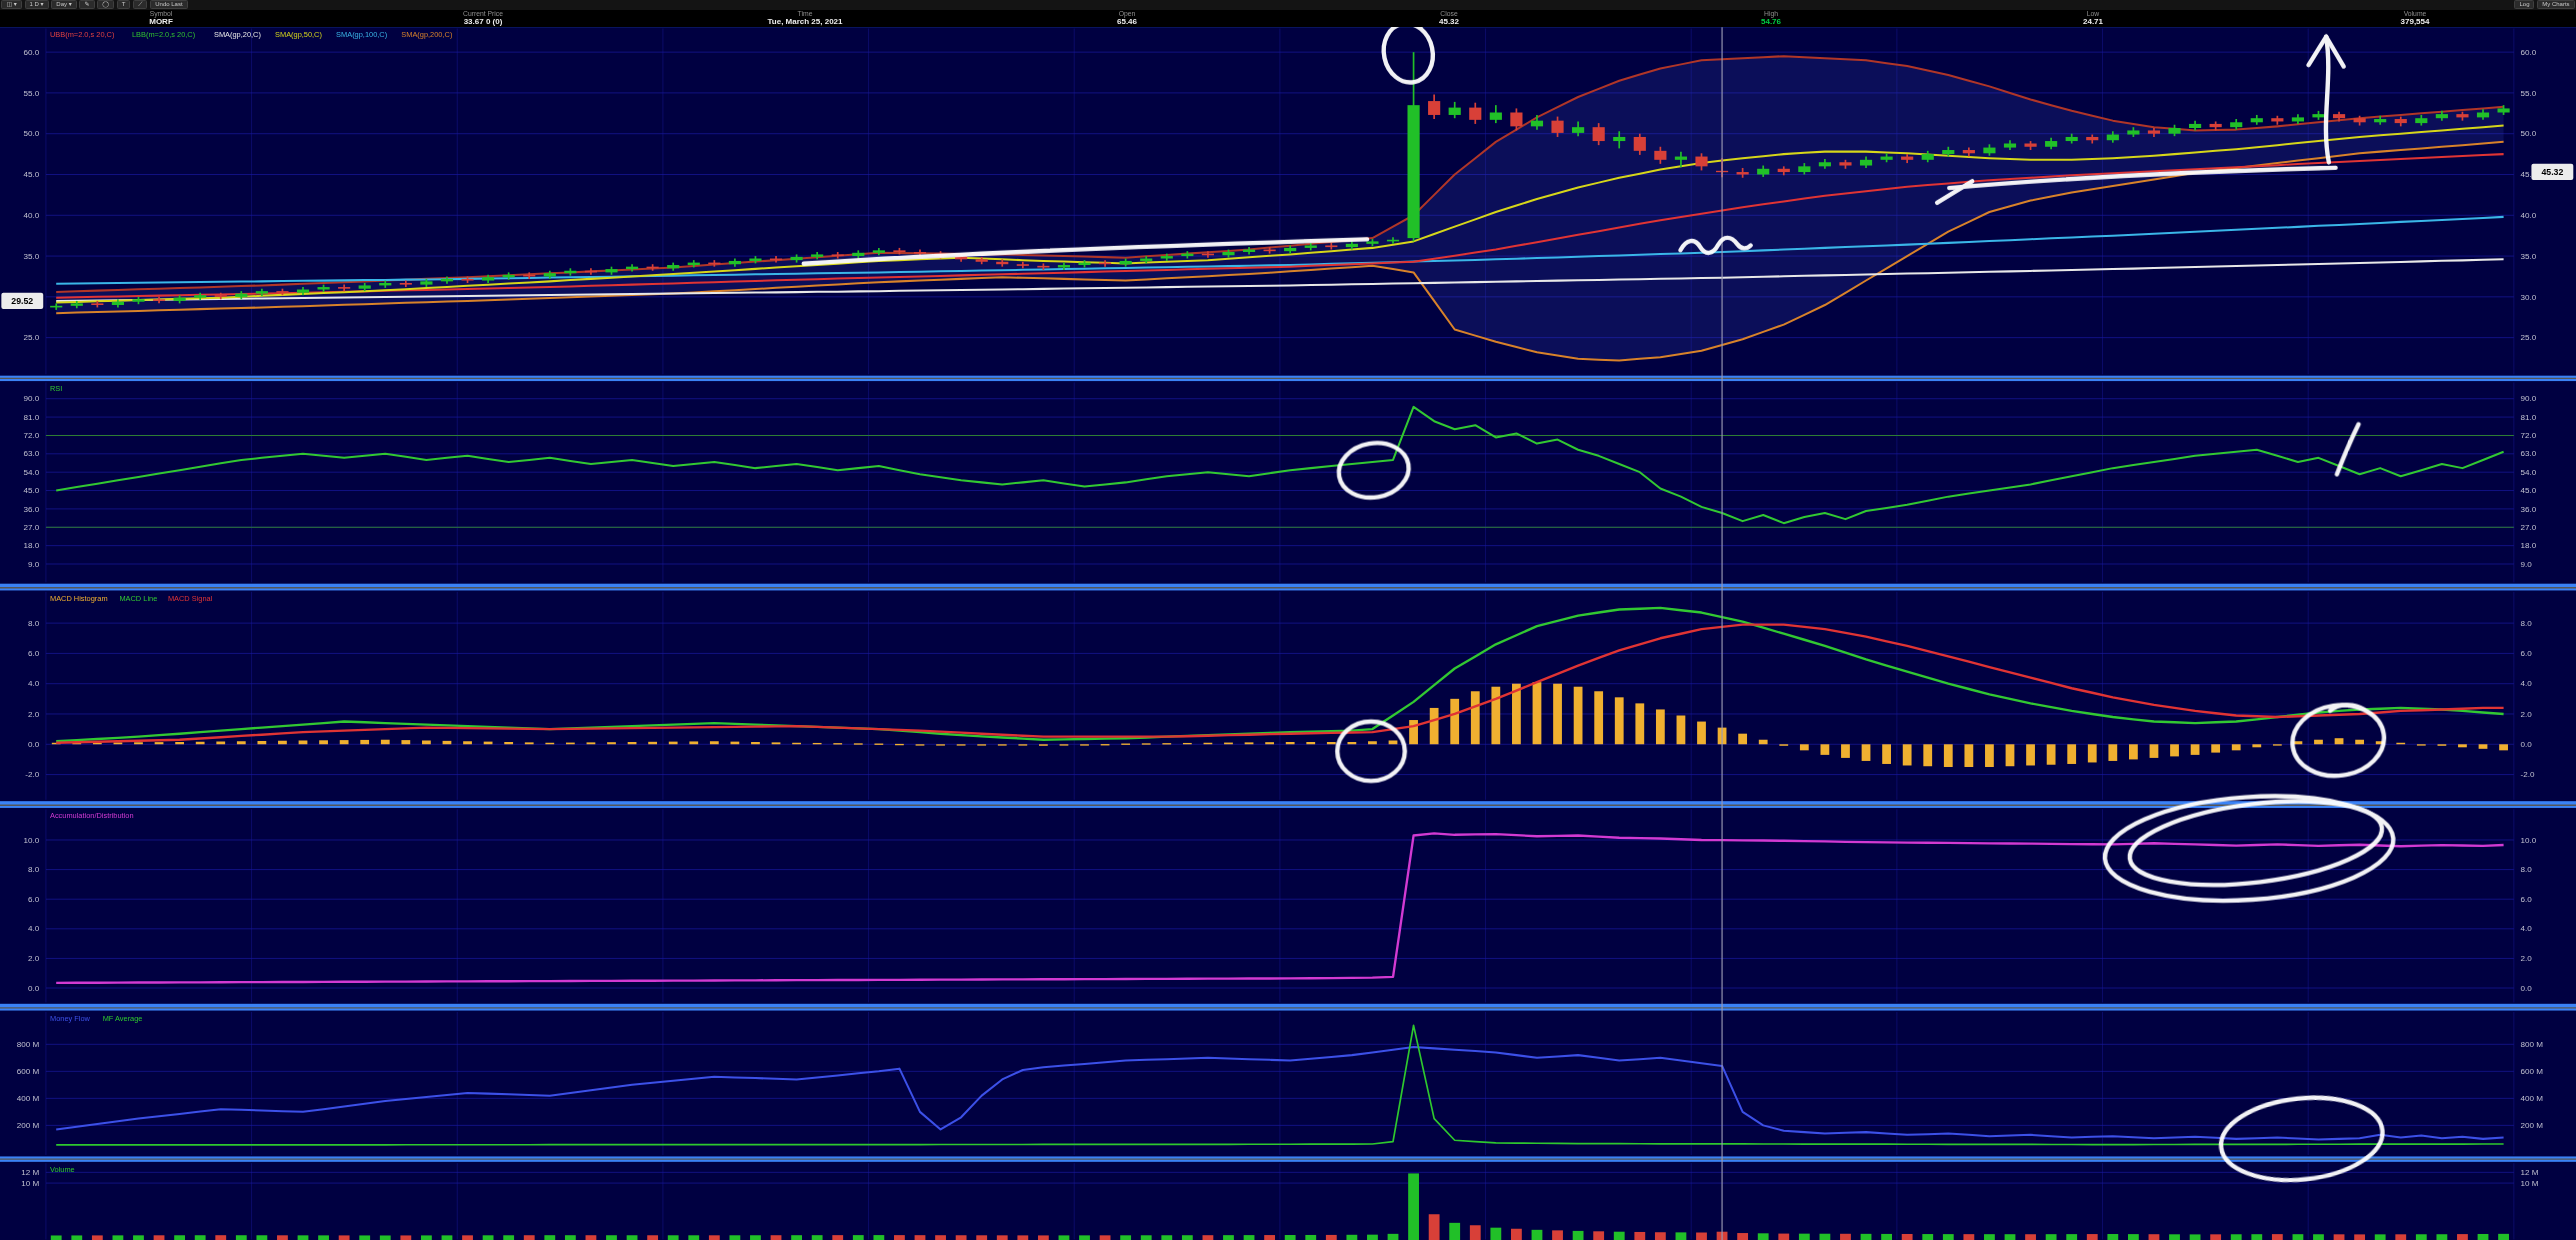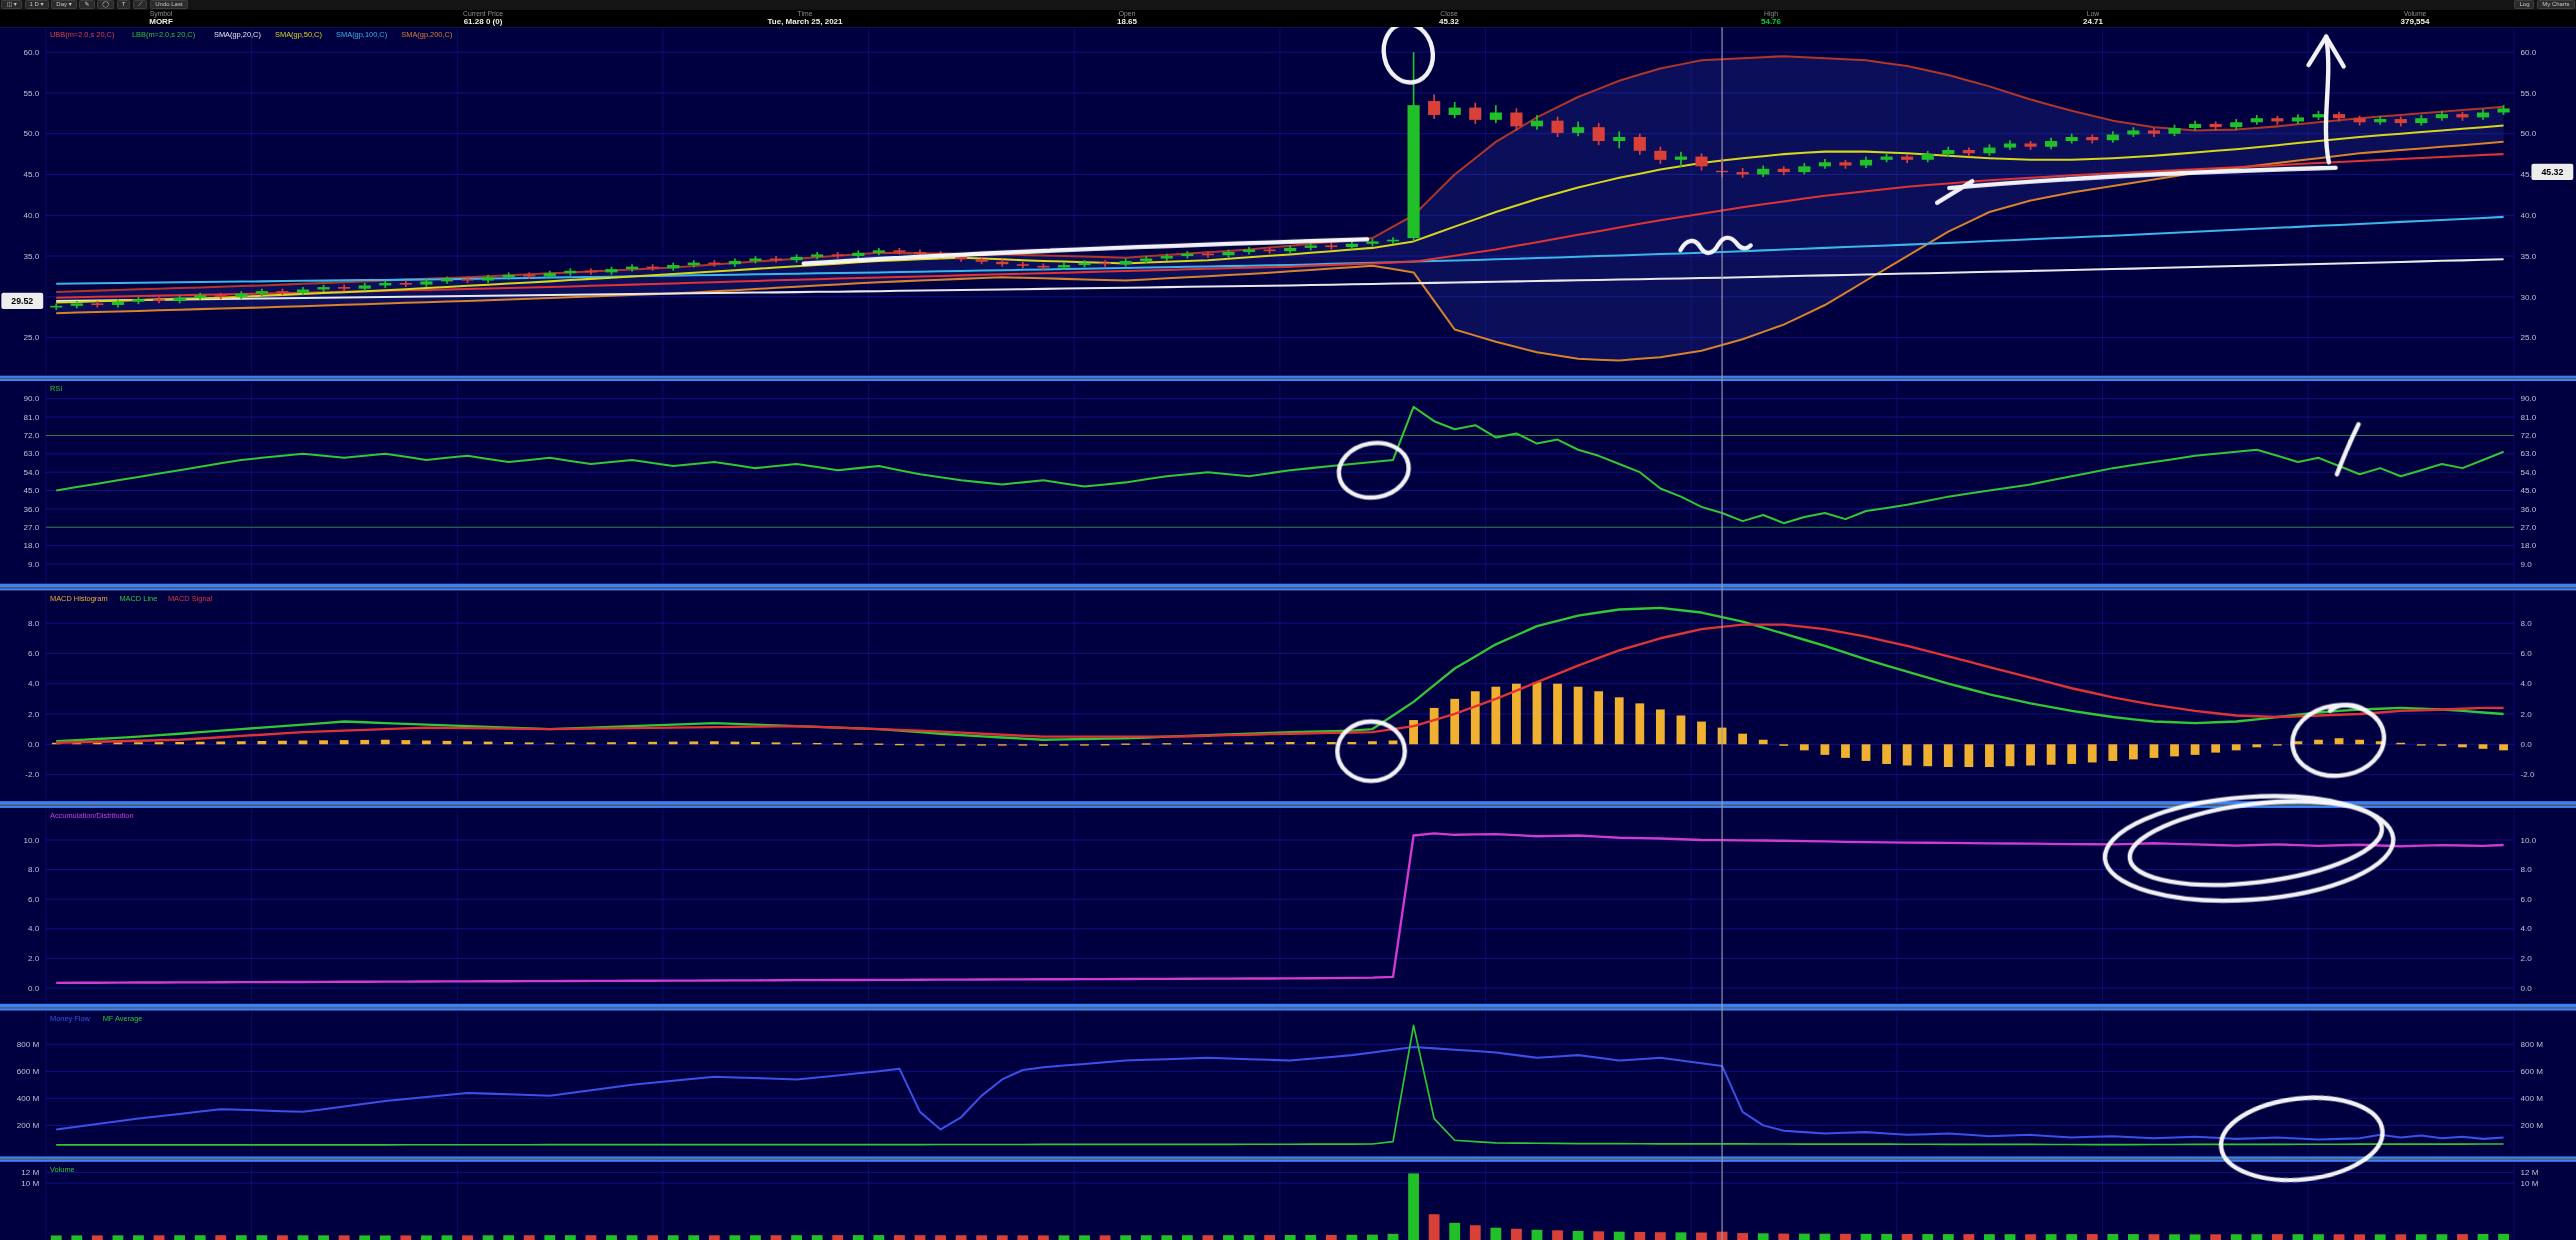--- a/index.html
+++ b/index.html
@@ -32,29 +32,29 @@
     <span class="tbtn">My Charts</span>
   </div>
 
   <div class="quote-header">
     <div class="qcol">
       <div class="qlabel">Symbol</div>
       <div class="qvalue">MORF</div>
     </div>
     <div class="qcol">
       <div class="qlabel">Current Price</div>
-      <div class="qvalue">61.28  0 (0)</div>
+      <div class="qvalue">33.67  0 (0)</div>
     </div>
     <div class="qcol">
       <div class="qlabel">Time</div>
       <div class="qvalue">Tue, March 25, 2021</div>
     </div>
     <div class="qcol">
       <div class="qlabel">Open</div>
-      <div class="qvalue">18.65</div>
+      <div class="qvalue">65.46</div>
     </div>
     <div class="qcol">
       <div class="qlabel">Close</div>
       <div class="qvalue">45.32</div>
     </div>
     <div class="qcol">
       <div class="qlabel">High</div>
       <div class="qvalue" style="color:#00cc44">54.76</div>
     </div>
     <div class="qcol">

